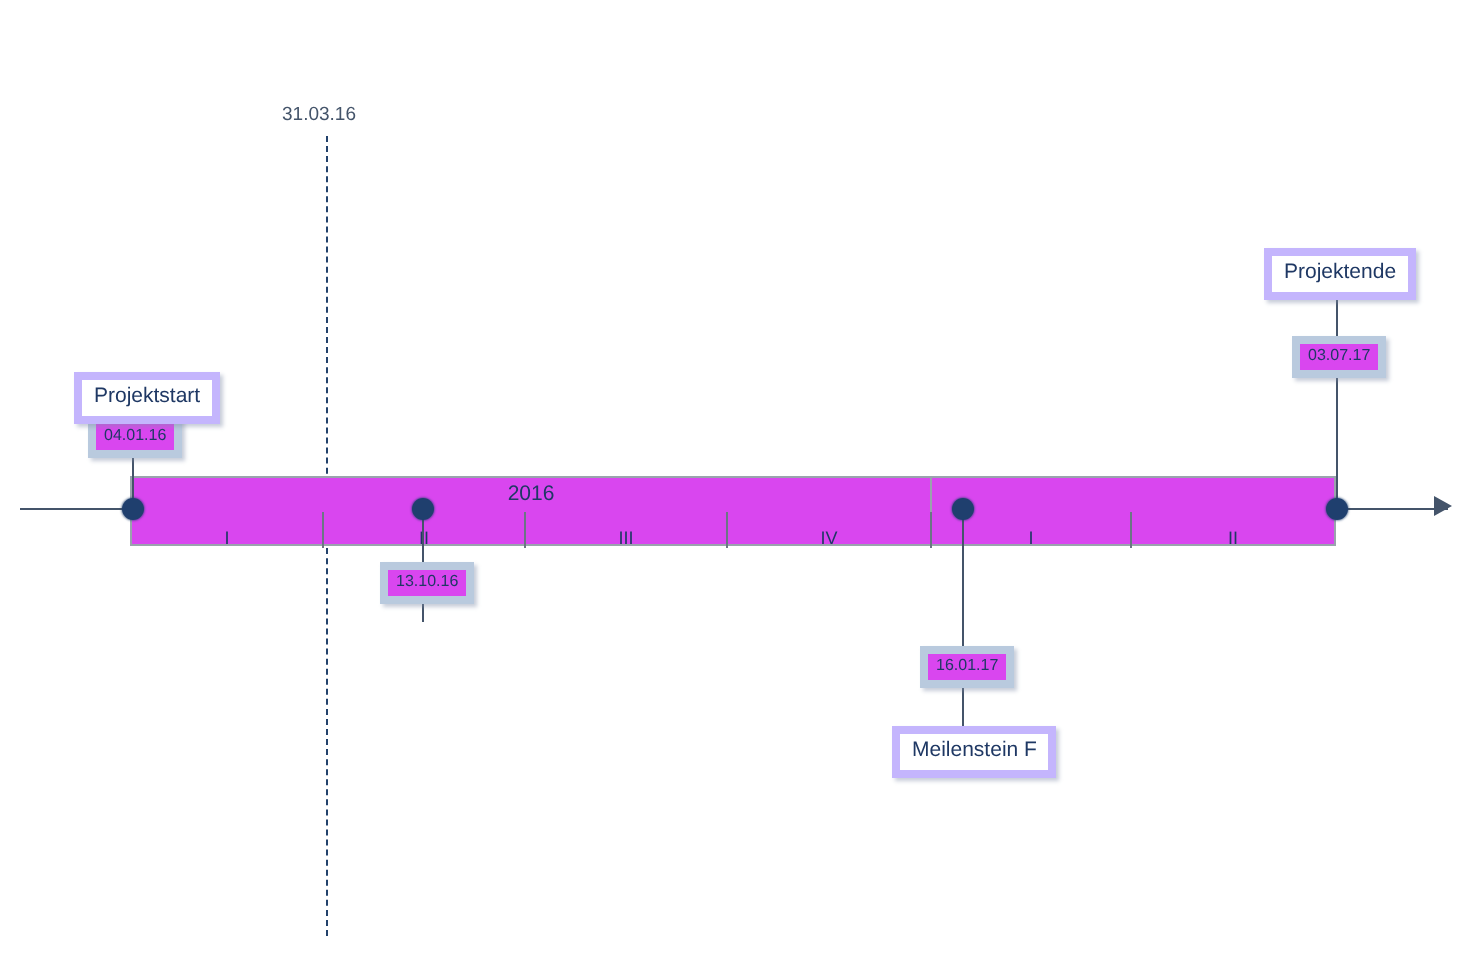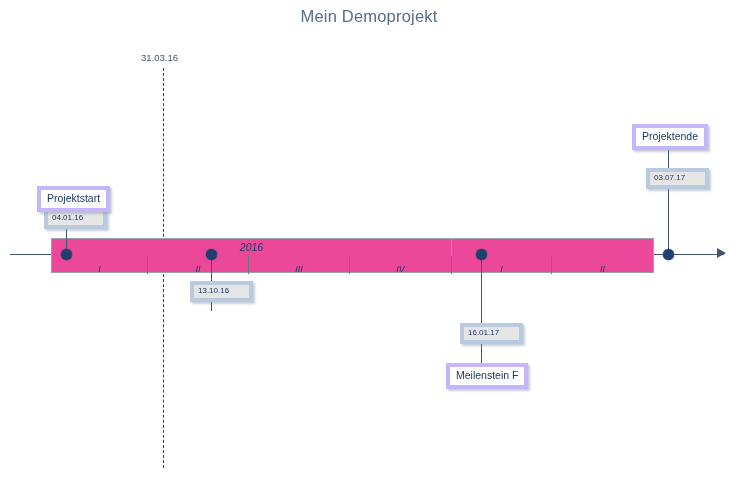--- a/index.html
+++ b/index.html
@@ -51,28 +51,27 @@
     top: 248px;
     width: 0; height: 0;
     border-top: 5.5px solid transparent;
     border-bottom: 5.5px solid transparent;
     border-left: 9px solid #44546a;
   }
 
   
   .timeline-band {
     position: absolute;
-    left: 51px;
+    left: 65px;
     top: 238px;
     width: 603px;
     height: 35px;
-    background: #ec4899;
+    background: #d946ef;
     border: 1px solid #9aa3ad;
     box-sizing: border-box;
-    font-style: italic;
   }
   .year-cell {
     position: absolute;
     top: 0;
     height: 17px;
     box-sizing: border-box;
     border-right: 1px solid #9aa3ad;
     text-align: center;
     font-size: 10.5px;
     line-height: 16px;
@@ -131,32 +130,31 @@
     box-shadow: 1.5px 1.5px 2px rgba(130,145,170,0.45);
     text-align: center;
   }
   .ms-box.name {
     font-size: 10.5px;
     padding: 2px 6px 3px 6px;
     line-height: 13px;
   }
   .ms-box.date {
     font-size: 8px;
-    padding: 1px 20px 2px 4px;
+    padding: 1px 4px 2px 4px;
     line-height: 10px;
-    background: #e5e5e5;
+    background: #d946ef;
     border-color: #b9cade;
   }
 </style>
 </head>
 <body>
 
 <div id="chart-root">
 
-  <div class="chart-title">Mein Demoprojekt</div>
 
   <div class="ref-label" style="left:141px; top:52px;">31.03.16</div>
   <div class="ref-line" style="left:163px; top:68px; height:400px;"></div>
 
   <div class="axis-line"></div>
   <div class="axis-arrow"></div>
 
   <div class="timeline-band">
     <div class="year-cell" style="left:0px; width:400px;">2016</div>
 

